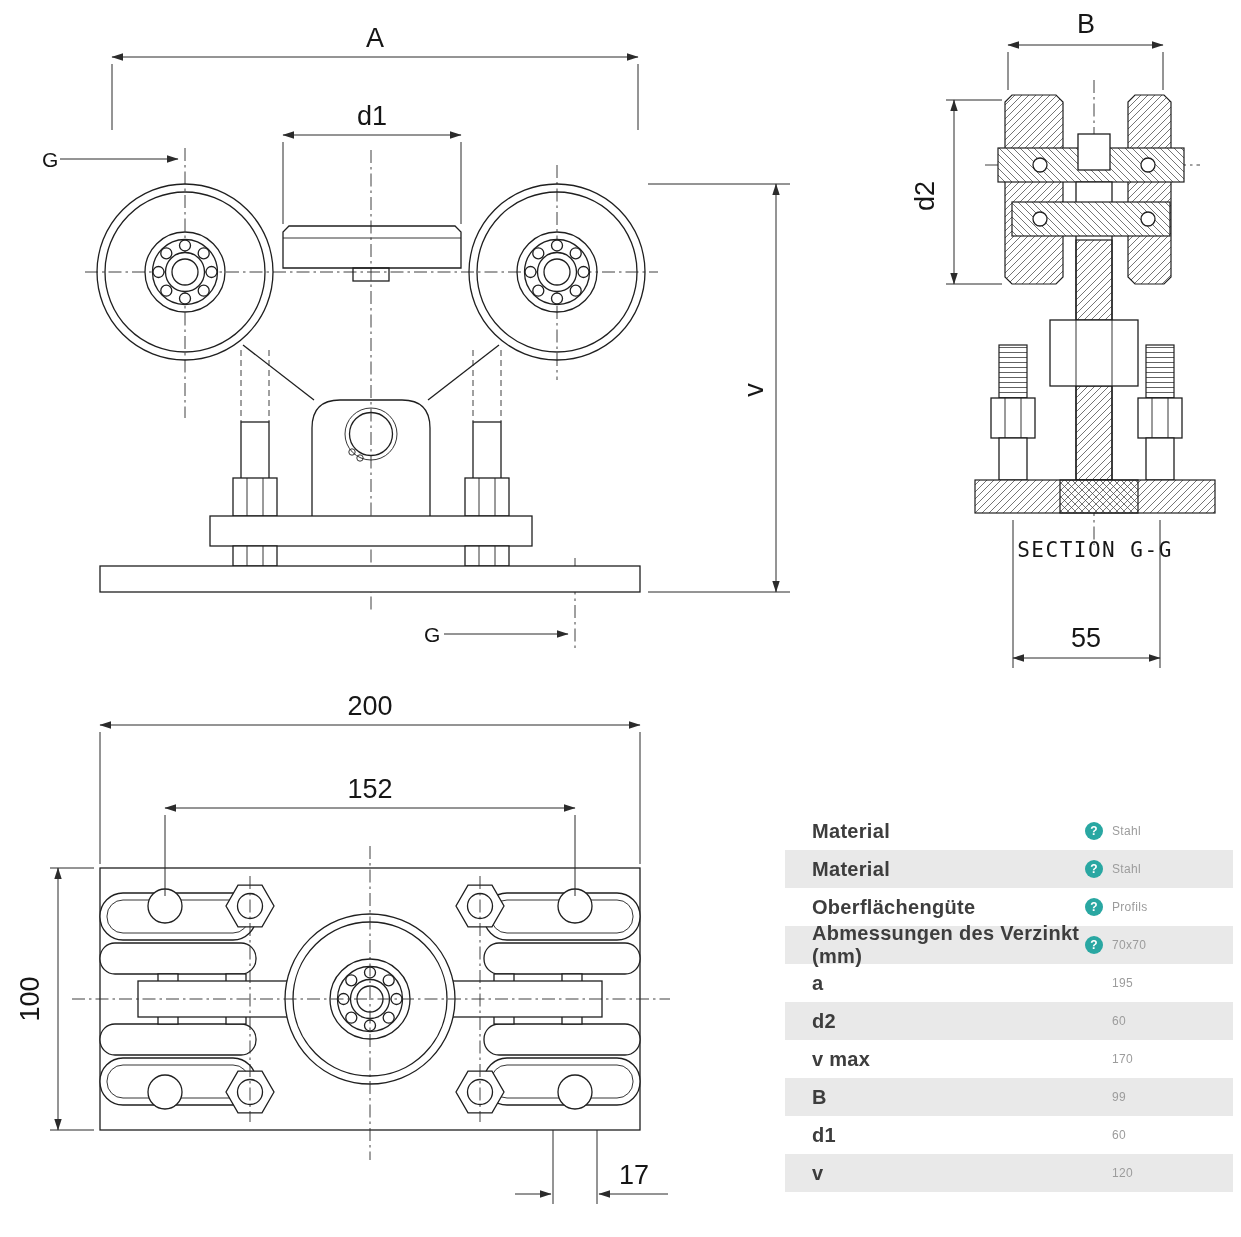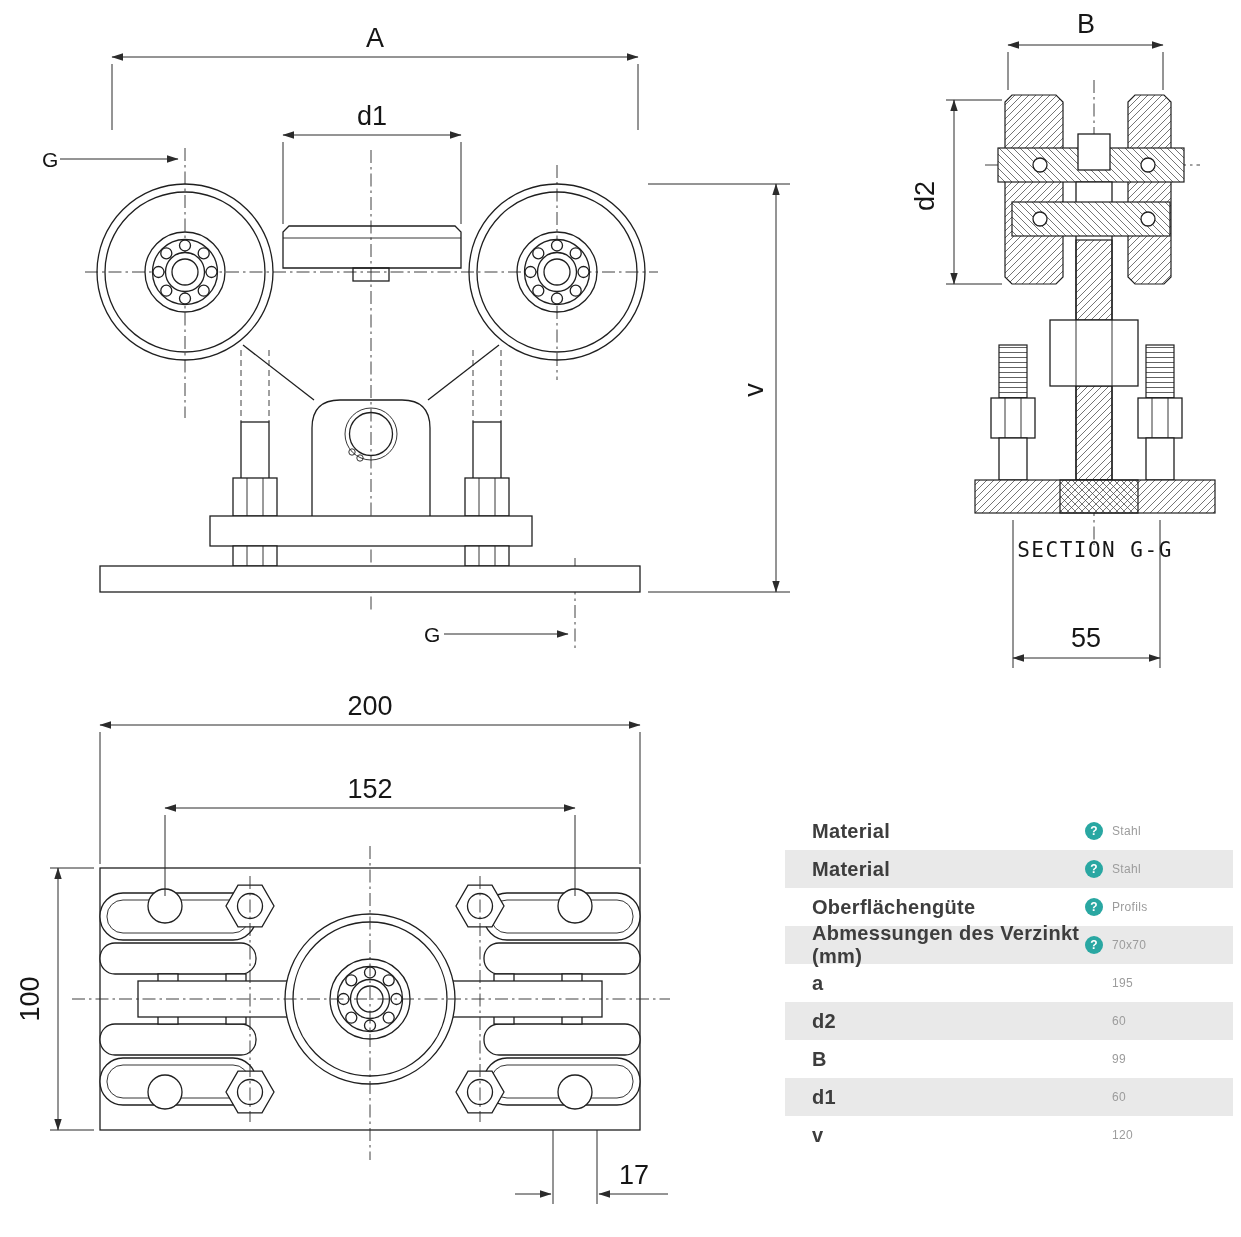--- a/index.html
+++ b/index.html
@@ -387,20 +387,26 @@
         <span class="spec-value-text">195</span>
       </span>
     </div>
     <div class="spec-row">
       <span class="spec-label">d2</span>
       <span class="spec-value no-icon">
         <span class="spec-value-text">60</span>
       </span>
     </div>
     <div class="spec-row">
+      <span class="spec-label">v max</span>
+      <span class="spec-value no-icon">
+        <span class="spec-value-text">170</span>
+      </span>
+    </div>
+    <div class="spec-row">
       <span class="spec-label">B</span>
       <span class="spec-value no-icon">
         <span class="spec-value-text">99</span>
       </span>
     </div>
     <div class="spec-row">
       <span class="spec-label">d1</span>
       <span class="spec-value no-icon">
         <span class="spec-value-text">60</span>
       </span>

